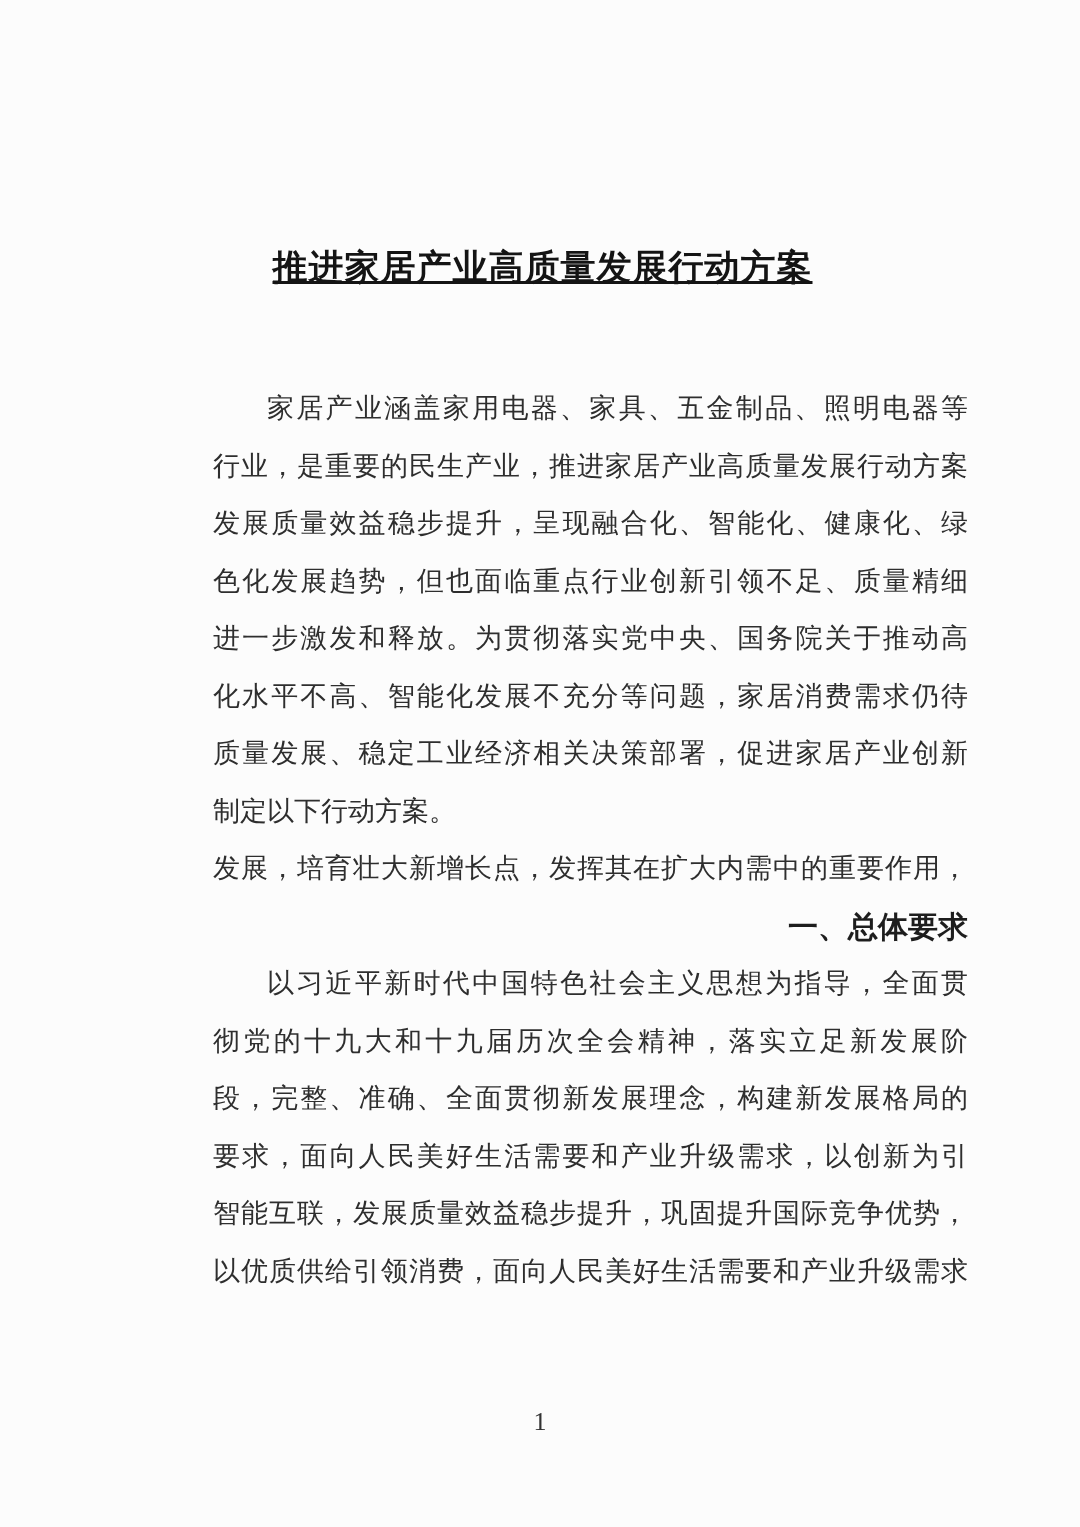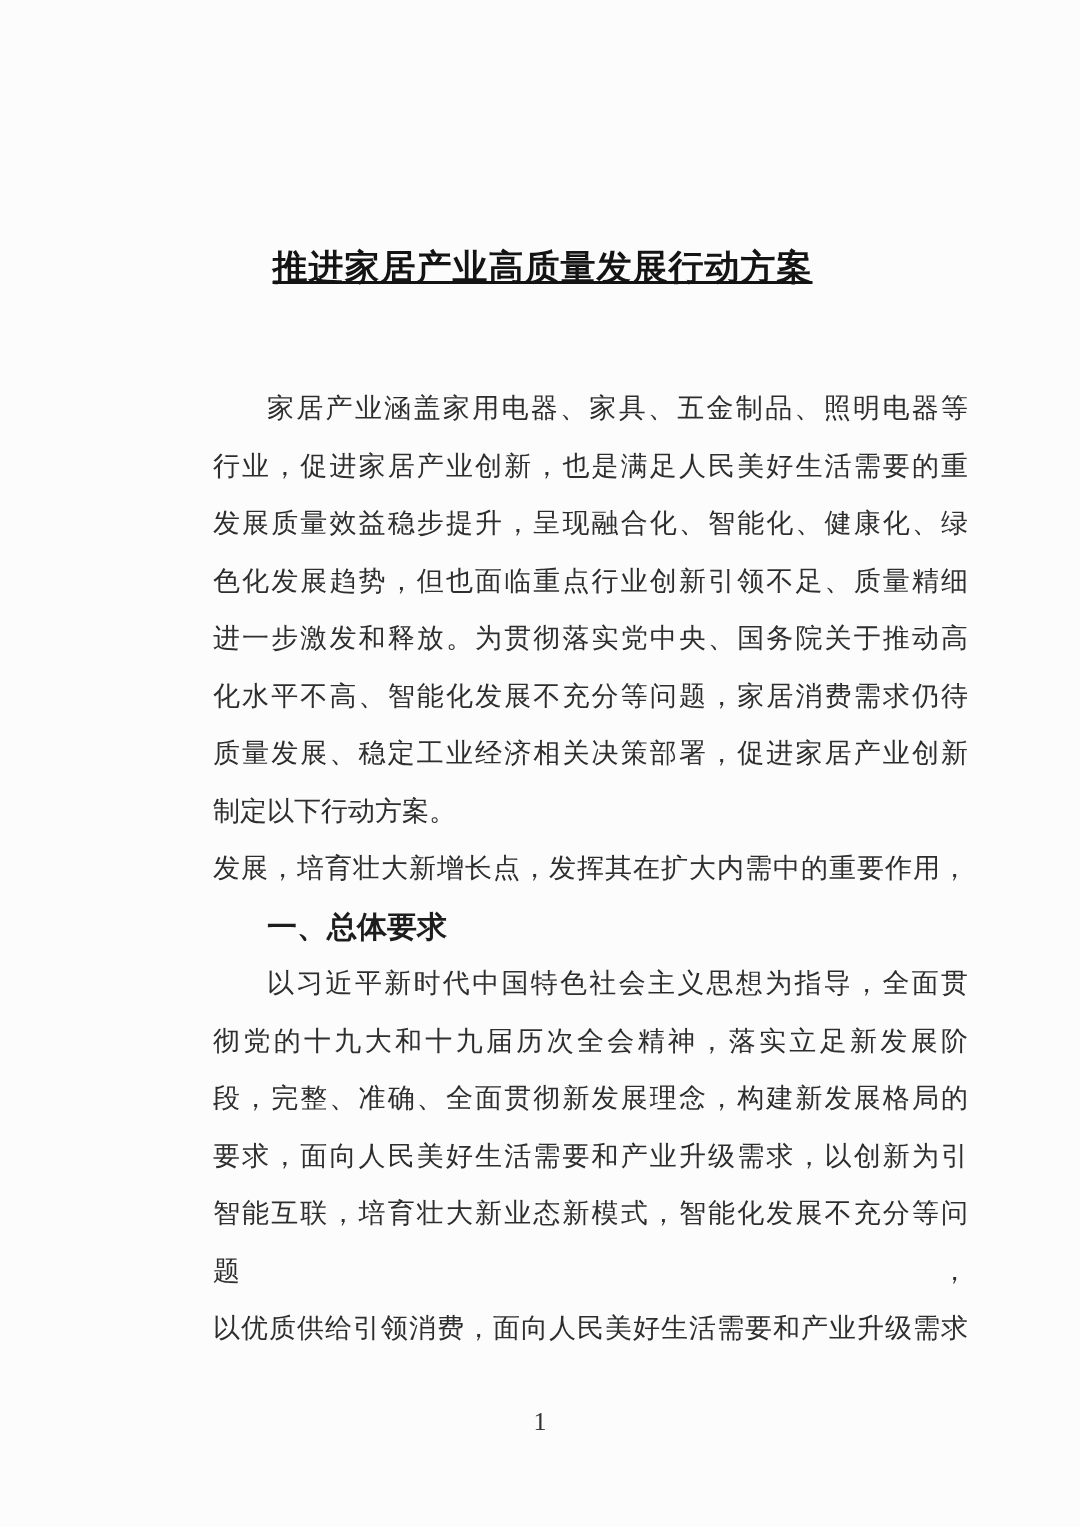--- a/index.html
+++ b/index.html
@@ -56,20 +56,21 @@
     text-align-last: left;
   }
   .section-heading {
     margin: 0;
     font-family: "Liberation Sans", "DejaVu Sans", sans-serif;
     font-size: 30px;
     line-height: 57.5px;
     font-weight: 700;
     text-indent: 1.8em;
     color: #1d1d1d;
+    text-align: right;
   }
   .page-number {
     position: absolute;
     top: 1402px;
     left: 0;
     width: 100%;
     text-align: center;
     font-size: 26px;
     line-height: 40px;
     color: #333333;
@@ -79,38 +80,38 @@
 <body>
 
 <div class="page">
 
   <h1 class="doc-title">推进家居产业高质量发展行动方案</h1>
 
   <div class="body-text">
 
     <div class="paragraph">
         <div class="line first">家居产业涵盖家用电器、家具、五金制品、照明电器等</div>
-        <div class="line">行业，促进家居产业创新，也是满足人民美好生活需要的重</div>
+        <div class="line">行业，是重要的民生产业，推进家居产业高质量发展行动方案</div>
         <div class="line">发展质量效益稳步提升，呈现融合化、智能化、健康化、绿</div>
         <div class="line">色化发展趋势，但也面临重点行业创新引领不足、质量精细</div>
         <div class="line">进一步激发和释放。为贯彻落实党中央、国务院关于推动高</div>
         <div class="line">化水平不高、智能化发展不充分等问题，家居消费需求仍待</div>
         <div class="line">质量发展、稳定工业经济相关决策部署，促进家居产业创新</div>
         <div class="line plain-last">制定以下行动方案。</div>
         <div class="line">发展，培育壮大新增长点，发挥其在扩大内需中的重要作用，</div>
       </div>
 
     <h2 class="section-heading">一、总体要求</h2>
 
     <div class="paragraph">
         <div class="line first">以习近平新时代中国特色社会主义思想为指导，全面贯</div>
         <div class="line">彻党的十九大和十九届历次全会精神，落实立足新发展阶</div>
         <div class="line">段，完整、准确、全面贯彻新发展理念，构建新发展格局的</div>
         <div class="line">要求，面向人民美好生活需要和产业升级需求，以创新为引</div>
-        <div class="line">智能互联，培育壮大新业态新模式，智能化发展不充分等问题，</div>
+        <div class="line">智能互联，发展质量效益稳步提升，巩固提升国际竞争优势，</div>
         <div class="line">以优质供给引领消费，面向人民美好生活需要和产业升级需求</div>
       </div>
 
   </div>
 
   <div class="page-number">1</div>
 
 </div>
 
 </body></html>

